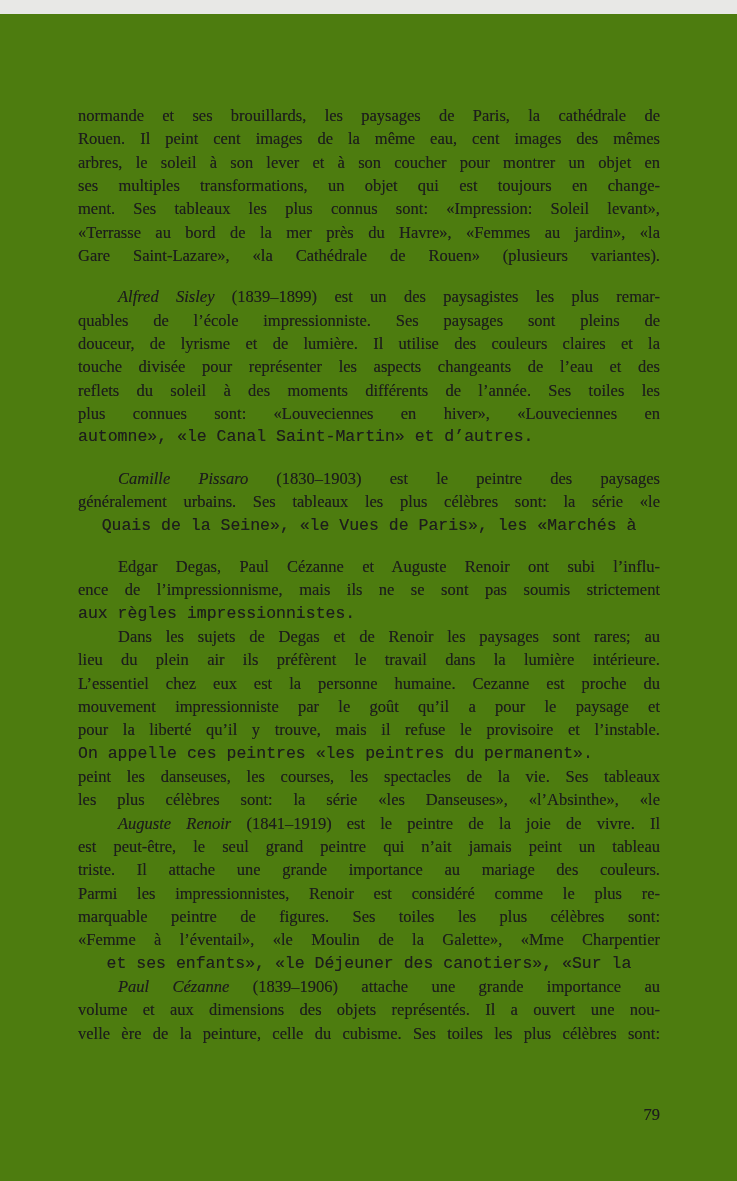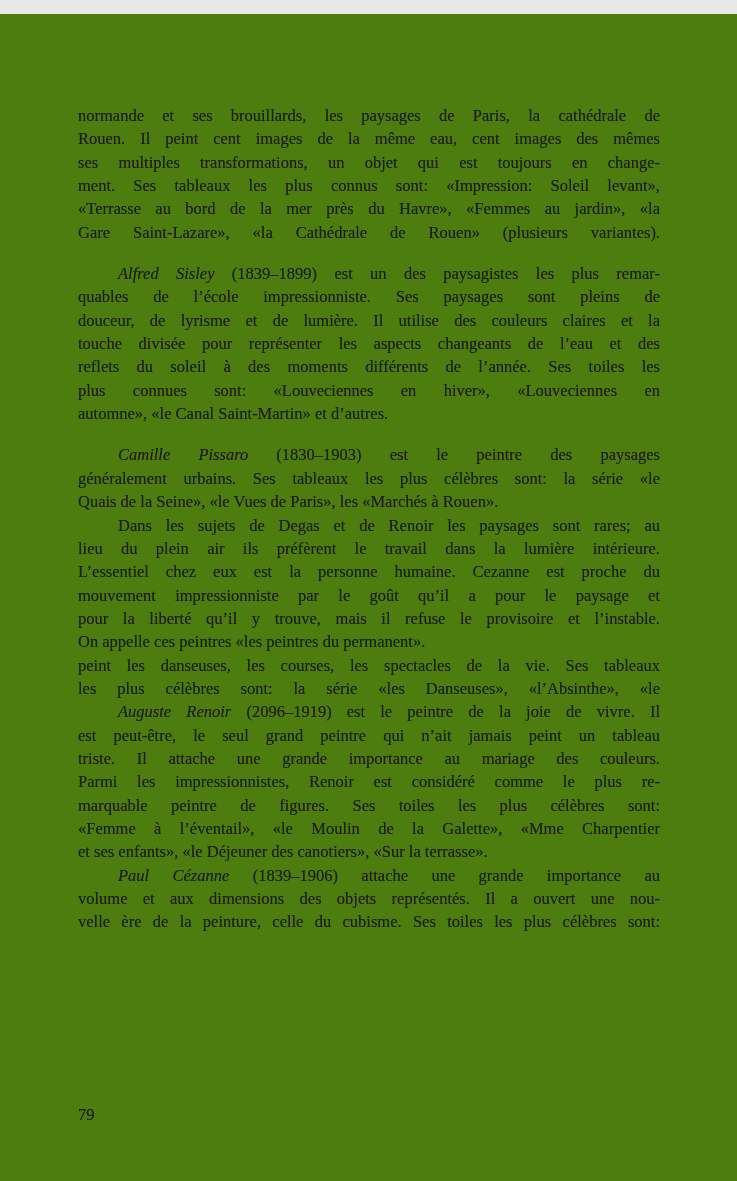--- a/index.html
+++ b/index.html
@@ -34,75 +34,83 @@
     hyphens: none;
     text-shadow: 0 0 0.5px rgba(25,25,25,0.55);
   }
   .line.j {
     text-align: justify;
     text-align-last: justify;
   }
   .line.l {
     text-align: center;
     text-align-last: left;
+    font-family: Liberation Mono, monospace;
   }
   .line.ind { padding-left: 40px; }
   .seg.italic { font-style: italic; }
   .seg.bold { font-weight: 400; }
   .page-number {
     position: absolute;
     left: 78px;
     top: 1090px;
     width: 582px;
+    text-align: right;
     font-size: 16.5px;
     line-height: 22px;
     text-shadow: 0 0 0.5px rgba(25,25,25,0.55);
   }
 </style>
 </head>
 <body>
 
 <div class="page">
   <div class="text-block" id="text-block">
       <div class="paragraph">
         <div class="line j"><span class="seg normal">normande et ses brouillards, les paysages de Paris, la cathédrale de</span></div>
         <div class="line j"><span class="seg normal">Rouen. Il peint cent images de la même eau, cent images des mêmes</span></div>
+        <div class="line j"><span class="seg normal">arbres, le soleil à son lever et à son coucher pour montrer un objet en</span></div>
         <div class="line j"><span class="seg normal">ses multiples transformations, un objet qui est toujours en change-</span></div>
         <div class="line j"><span class="seg normal">ment. Ses tableaux les plus connus sont: «Impression: Soleil levant»,</span></div>
         <div class="line j"><span class="seg normal">«Terrasse au bord de la mer près du Havre», «Femmes au jardin», «la</span></div>
         <div class="line j"><span class="seg normal">Gare Saint-Lazare», «la Cathédrale de Rouen» (plusieurs variantes).</span></div>
       </div>
       <div class="paragraph gap">
         <div class="line j ind"><span class="seg italic">Alfred Sisley</span><span class="seg bold"> (1839–1899)</span><span class="seg normal"> est un des paysagistes les plus remar-</span></div>
         <div class="line j"><span class="seg normal">quables de l’école impressionniste. Ses paysages sont pleins de</span></div>
         <div class="line j"><span class="seg normal">douceur, de lyrisme et de lumière. Il utilise des couleurs claires et la</span></div>
         <div class="line j"><span class="seg normal">touche divisée pour représenter les aspects changeants de l’eau et des</span></div>
         <div class="line j"><span class="seg normal">reflets du soleil à des moments différents de l’année. Ses toiles les</span></div>
         <div class="line j"><span class="seg normal">plus connues sont: «Louveciennes en hiver», «Louveciennes en</span></div>
         <div class="line l"><span class="seg normal">automne», «le Canal Saint-Martin» et d’autres.</span></div>
       </div>
       <div class="paragraph gap">
         <div class="line j ind"><span class="seg italic">Camille Pissaro</span><span class="seg bold"> (1830–1903)</span><span class="seg normal"> est le peintre des paysages</span></div>
         <div class="line j"><span class="seg normal">généralement urbains. Ses tableaux les plus célèbres sont: la série «le</span></div>
         <div class="line l"><span class="seg normal">Quais de la Seine», «le Vues de Paris», les «Marchés à Rouen».</span></div>
       </div>
+      <div class="paragraph gap">
+        <div class="line j ind"><span class="seg normal">Edgar Degas, Paul Cézanne et Auguste Renoir ont subi l’influ-</span></div>
+        <div class="line j"><span class="seg normal">ence de l’impressionnisme, mais ils ne se sont pas soumis strictement</span></div>
+        <div class="line l"><span class="seg normal">aux règles impressionnistes.</span></div>
+      </div>
       <div class="paragraph">
         <div class="line j ind"><span class="seg normal">Dans les sujets de Degas et de Renoir les paysages sont rares; au</span></div>
         <div class="line j"><span class="seg normal">lieu du plein air ils préfèrent le travail dans la lumière intérieure.</span></div>
         <div class="line j"><span class="seg normal">L’essentiel chez eux est la personne humaine. Cezanne est proche du</span></div>
         <div class="line j"><span class="seg normal">mouvement impressionniste par le goût qu’il a pour le paysage et</span></div>
         <div class="line j"><span class="seg normal">pour la liberté qu’il y trouve, mais il refuse le provisoire et l’instable.</span></div>
         <div class="line l"><span class="seg normal">On appelle ces peintres «les peintres du permanent».</span></div>
       </div>
       <div class="paragraph">
         <div class="line j"><span class="seg normal">peint les danseuses, les courses, les spectacles de la vie. Ses tableaux</span></div>
         <div class="line j"><span class="seg normal">les plus célèbres sont: la série «les Danseuses», «l’Absinthe», «le</span></div>
       </div>
       <div class="paragraph">
-        <div class="line j ind"><span class="seg italic">Auguste Renoir</span><span class="seg bold"> (2096–1919)</span><span class="seg normal"> est le peintre de la joie de vivre. Il</span></div>
+        <div class="line j ind"><span class="seg italic">Auguste Renoir</span><span class="seg bold"> (1841–1919)</span><span class="seg normal"> est le peintre de la joie de vivre. Il</span></div>
         <div class="line j"><span class="seg normal">est peut-être, le seul grand peintre qui n’ait jamais peint un tableau</span></div>
         <div class="line j"><span class="seg normal">triste. Il attache une grande importance au mariage des couleurs.</span></div>
         <div class="line j"><span class="seg normal">Parmi les impressionnistes, Renoir est considéré comme le plus re-</span></div>
         <div class="line j"><span class="seg normal">marquable peintre de figures. Ses toiles les plus célèbres sont:</span></div>
         <div class="line j"><span class="seg normal">«Femme à l’éventail», «le Moulin de la Galette», «Mme Charpentier</span></div>
         <div class="line l"><span class="seg normal">et ses enfants», «le Déjeuner des canotiers», «Sur la terrasse».</span></div>
       </div>
       <div class="paragraph">
         <div class="line j ind"><span class="seg italic">Paul Cézanne</span><span class="seg bold"> (1839–1906)</span><span class="seg normal"> attache une grande importance au</span></div>
         <div class="line j"><span class="seg normal">volume et aux dimensions des objets représentés. Il a ouvert une nou-</span></div>

